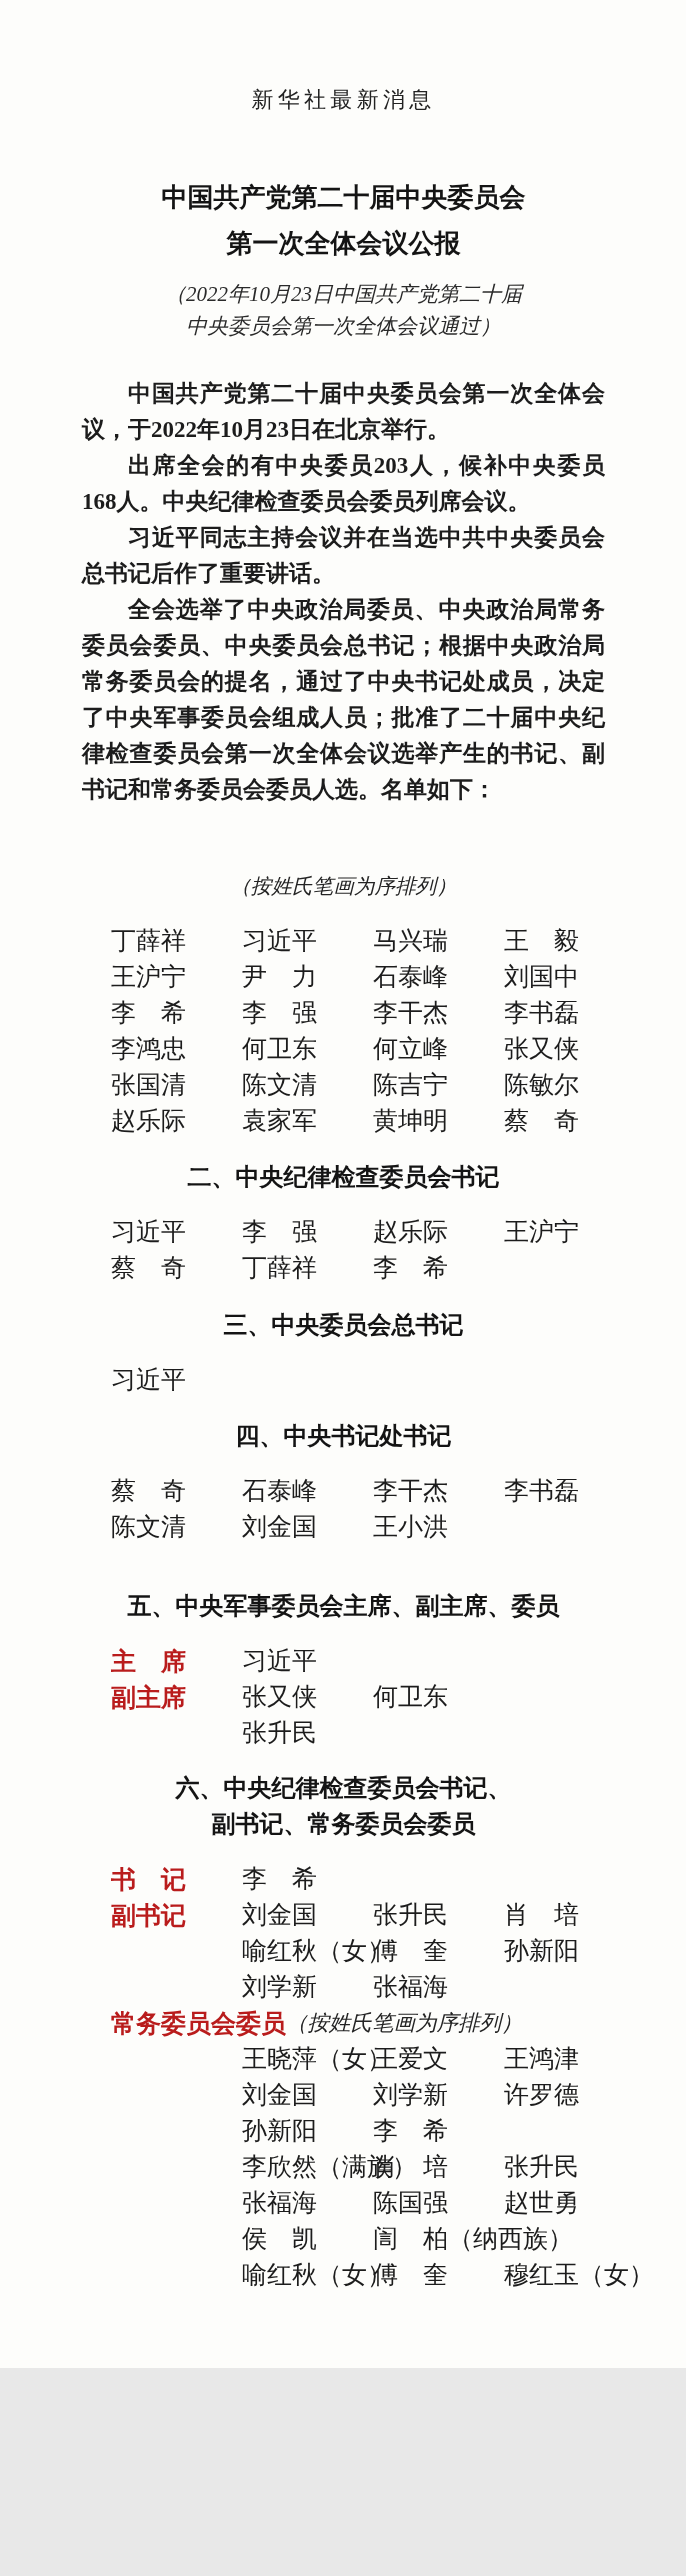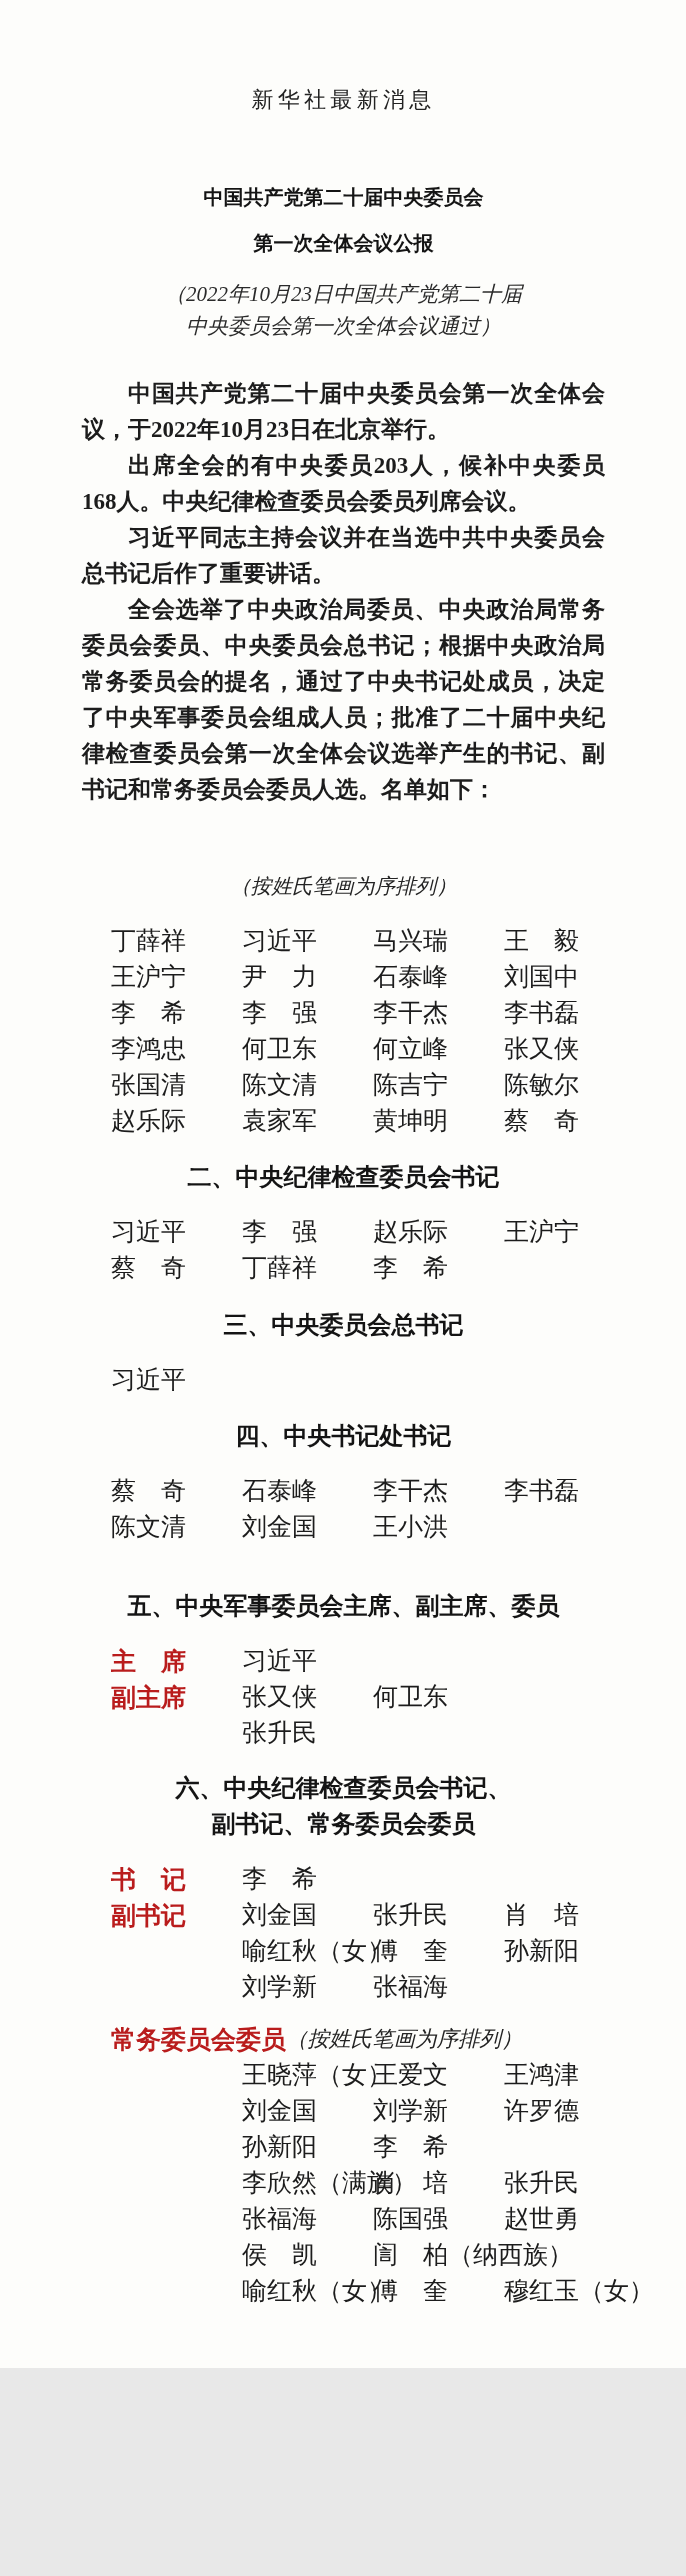--- a/index.html
+++ b/index.html
@@ -23,21 +23,21 @@
     letter-spacing: 4.3px;
     line-height: 27.5px;
     color: #222;
   }
   
   .title-block { margin-top: 60px; }
   .title-line {
     text-align: center;
     font-family: "Liberation Sans", "DejaVu Sans", sans-serif;
     font-weight: bold;
-    font-size: 20px;
+    font-size: 26px;
     line-height: 46px;
     color: #141414;
   }
   .subtitle-block { margin-top: 12px; }
   .subtitle-line {
     text-align: center;
     font-size: 21px;
     font-style: italic;
     line-height: 32px;
     color: #2a2a2a;
@@ -69,32 +69,32 @@
   .sort-note {
     text-align: center;
     font-size: 20.6px;
     font-style: italic;
     line-height: 36px;
     color: #242424;
   }
   .name-table { margin-top: 19px; margin-left: 29px; }
   .name-row {
     display: flex;
-    align-items: flex-end;
+    align-items: center;
     font-size: 25px;
     line-height: 36px;
     white-space: nowrap;
   }
   .role-label {
     min-width: 131px;
     font-family: Liberation Sans, sans-serif;
     font-weight: bold;
     color: #b91c1c;
   }
-  .role-label.wide { min-width: 0; margin-top: 16px; }
+  .role-label.wide { min-width: 0; }
   .row-spacer { display: inline-block; min-width: 131px; }
   .member-name { min-width: 131px; color: #1c1c1c; }
   .inline-note { font-size: 21.5px; font-style: italic; color: #242424; }
 </style>
 </head>
 <body>
 
 <div class="page">
   <div class="masthead">新华社最新消息</div>
 

